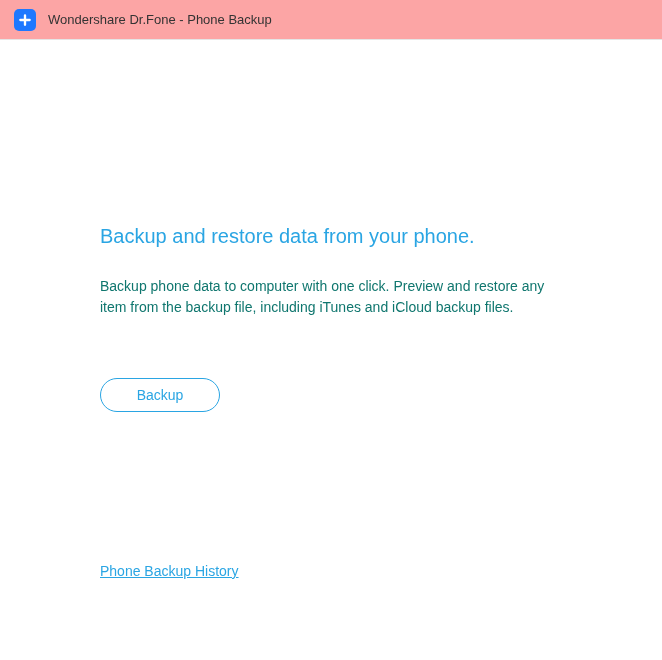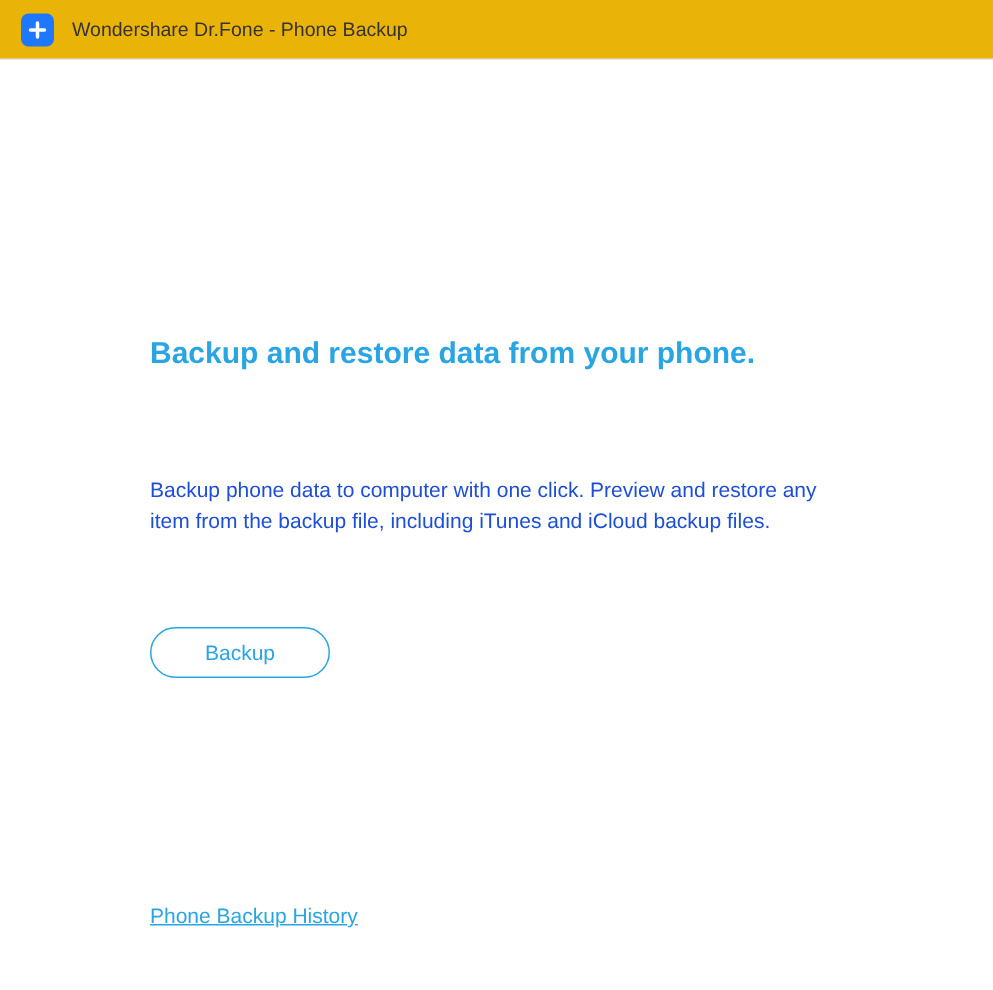--- a/index.html
+++ b/index.html
@@ -9,21 +9,21 @@
     }
     body {
       font-family: -apple-system, BlinkMacSystemFont, "Segoe UI", Arial, sans-serif;
       background: #ffffff;
       width: 662px;
       height: 660px;
       overflow: hidden;
     }
     .title-bar {
       height: 40px;
-      background: #eab308;
+      background: #fca5a5;
       border-bottom: 1px solid #e5e5e5;
       display: flex;
       align-items: center;
       padding-left: 14px;
       gap: 12px;
     }
     .app-icon {
       width: 22px;
       height: 22px;
       background: #1e78ff;
@@ -39,25 +39,25 @@
     .title-text {
       font-size: 13px;
       color: #333333;
     }
     .content {
       padding: 185px 100px 0 100px;
     }
     .headline {
       color: #2aa5e3;
       font-size: 20px;
-      font-weight: 700;
-      margin-bottom: 68px;
+      font-weight: 400;
+      margin-bottom: 28px;
     }
     .description {
-      color: #1d4ed8;
+      color: #0f766e;
       font-size: 14px;
       line-height: 1.5;
       margin-bottom: 60px;
       max-width: 460px;
     }
     .button-row {
       display: flex;
       gap: 48px;
       margin-bottom: 150px;
     }

